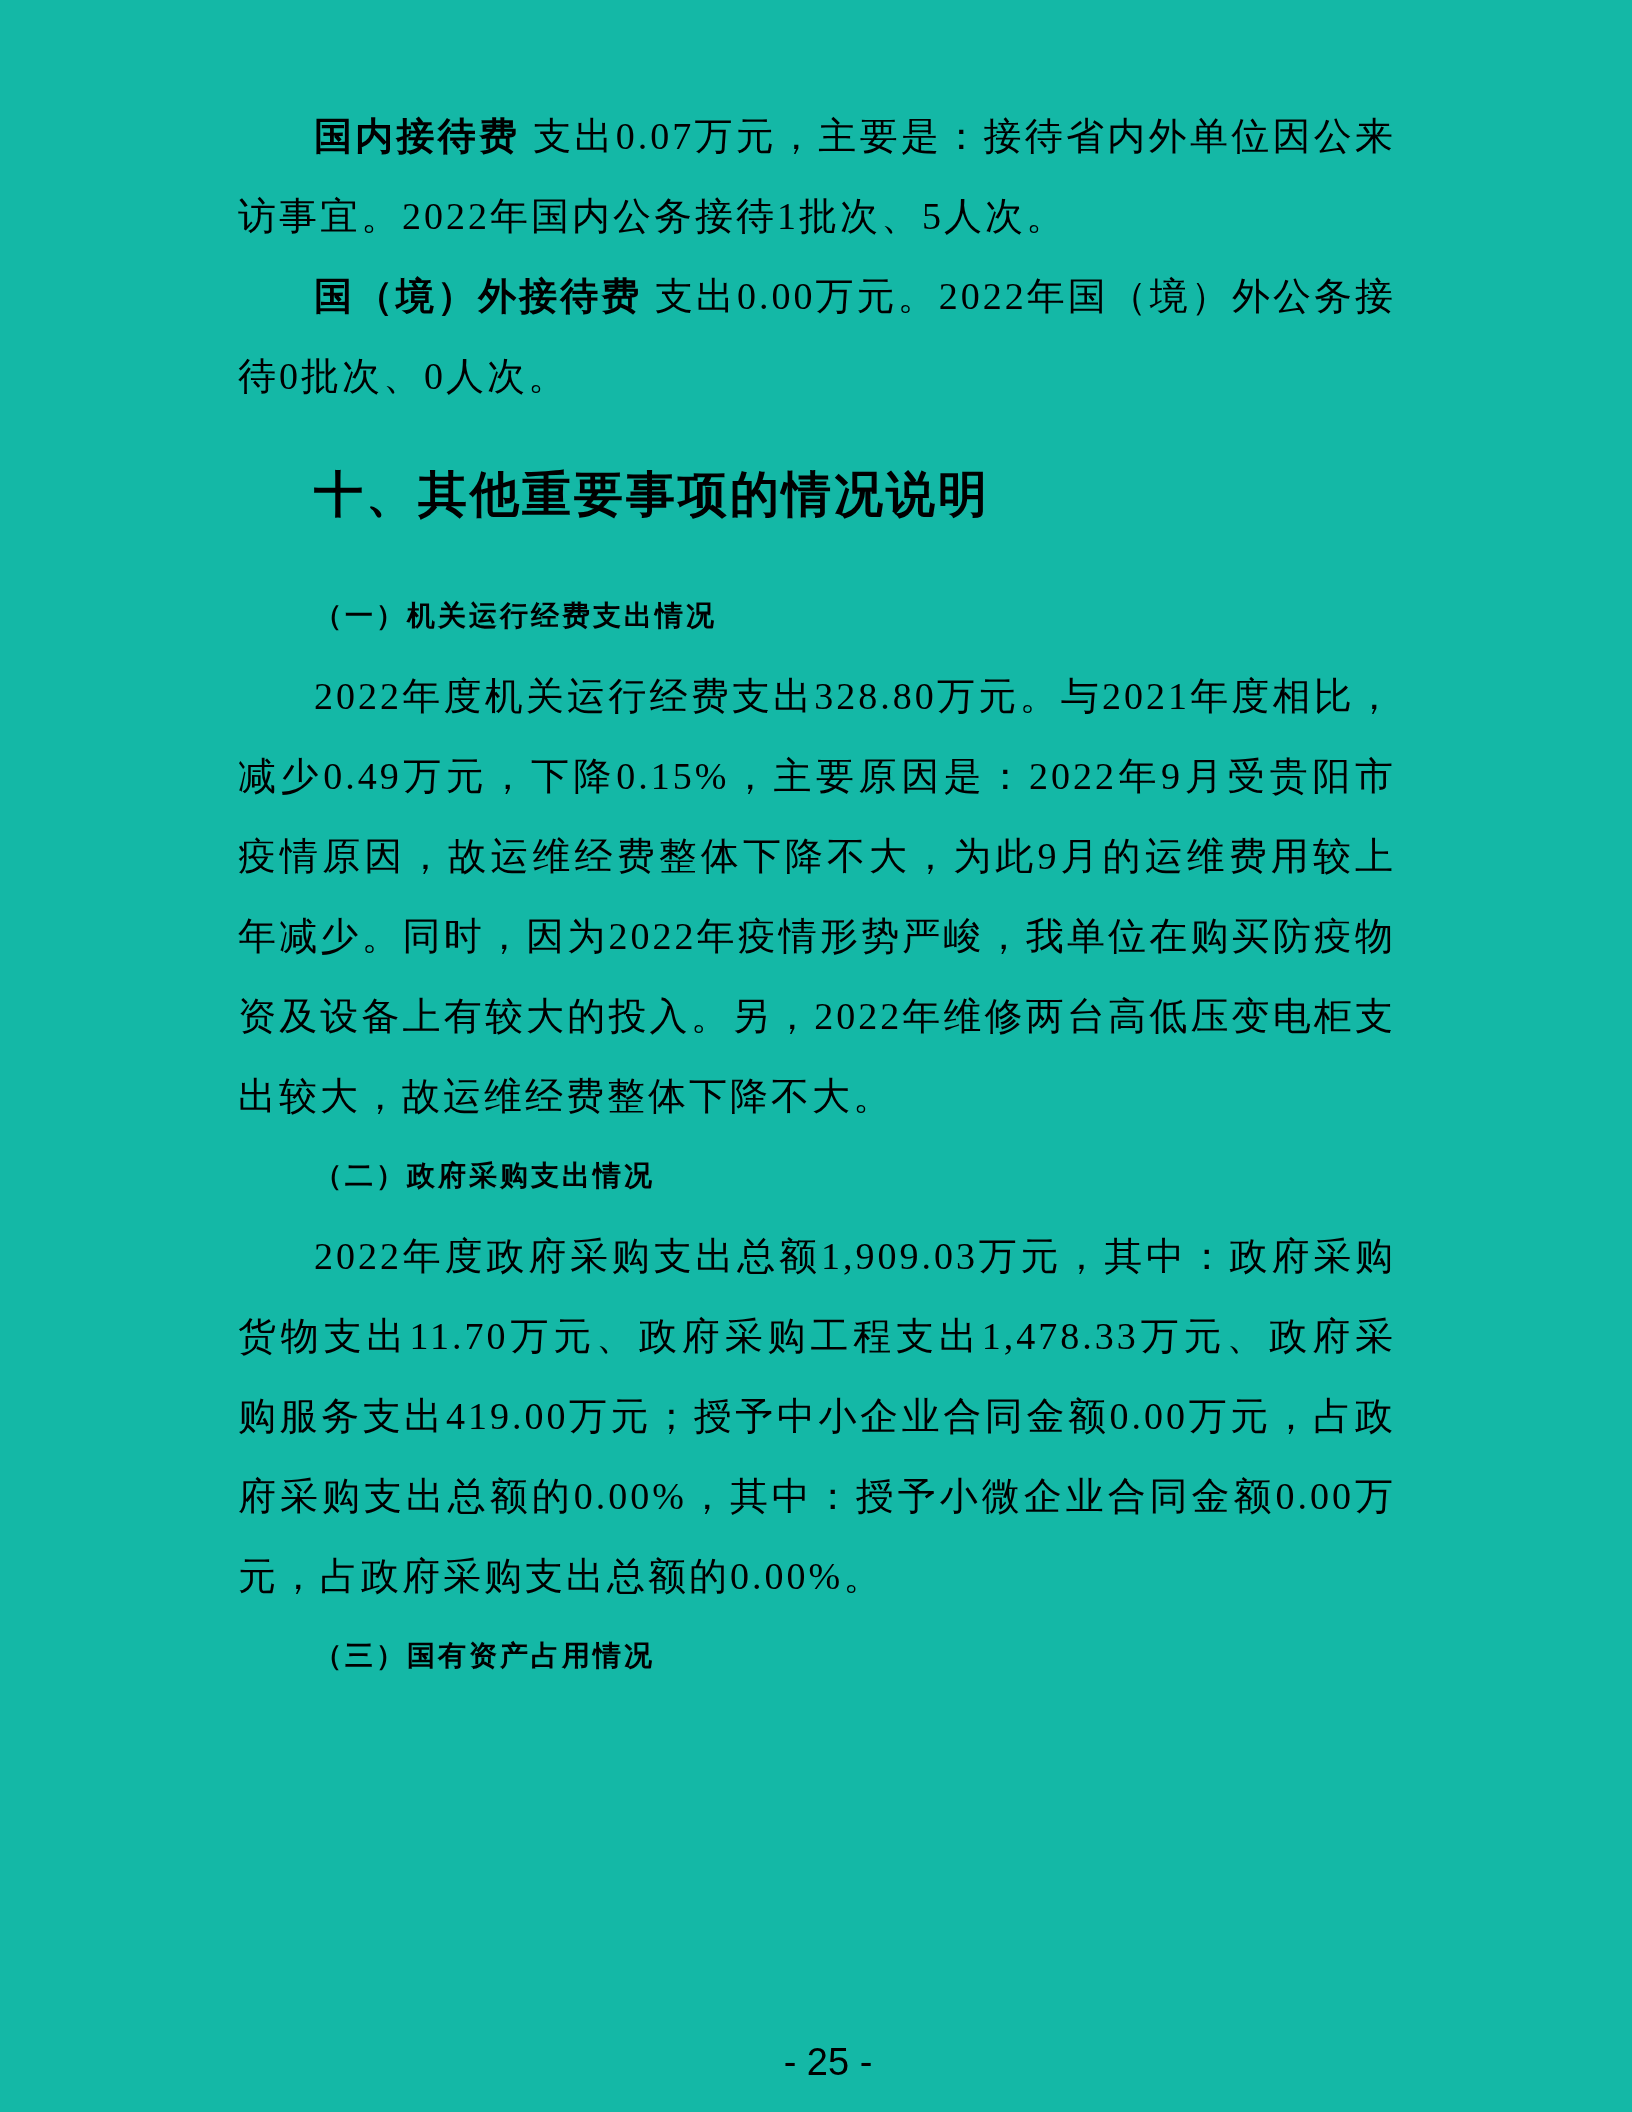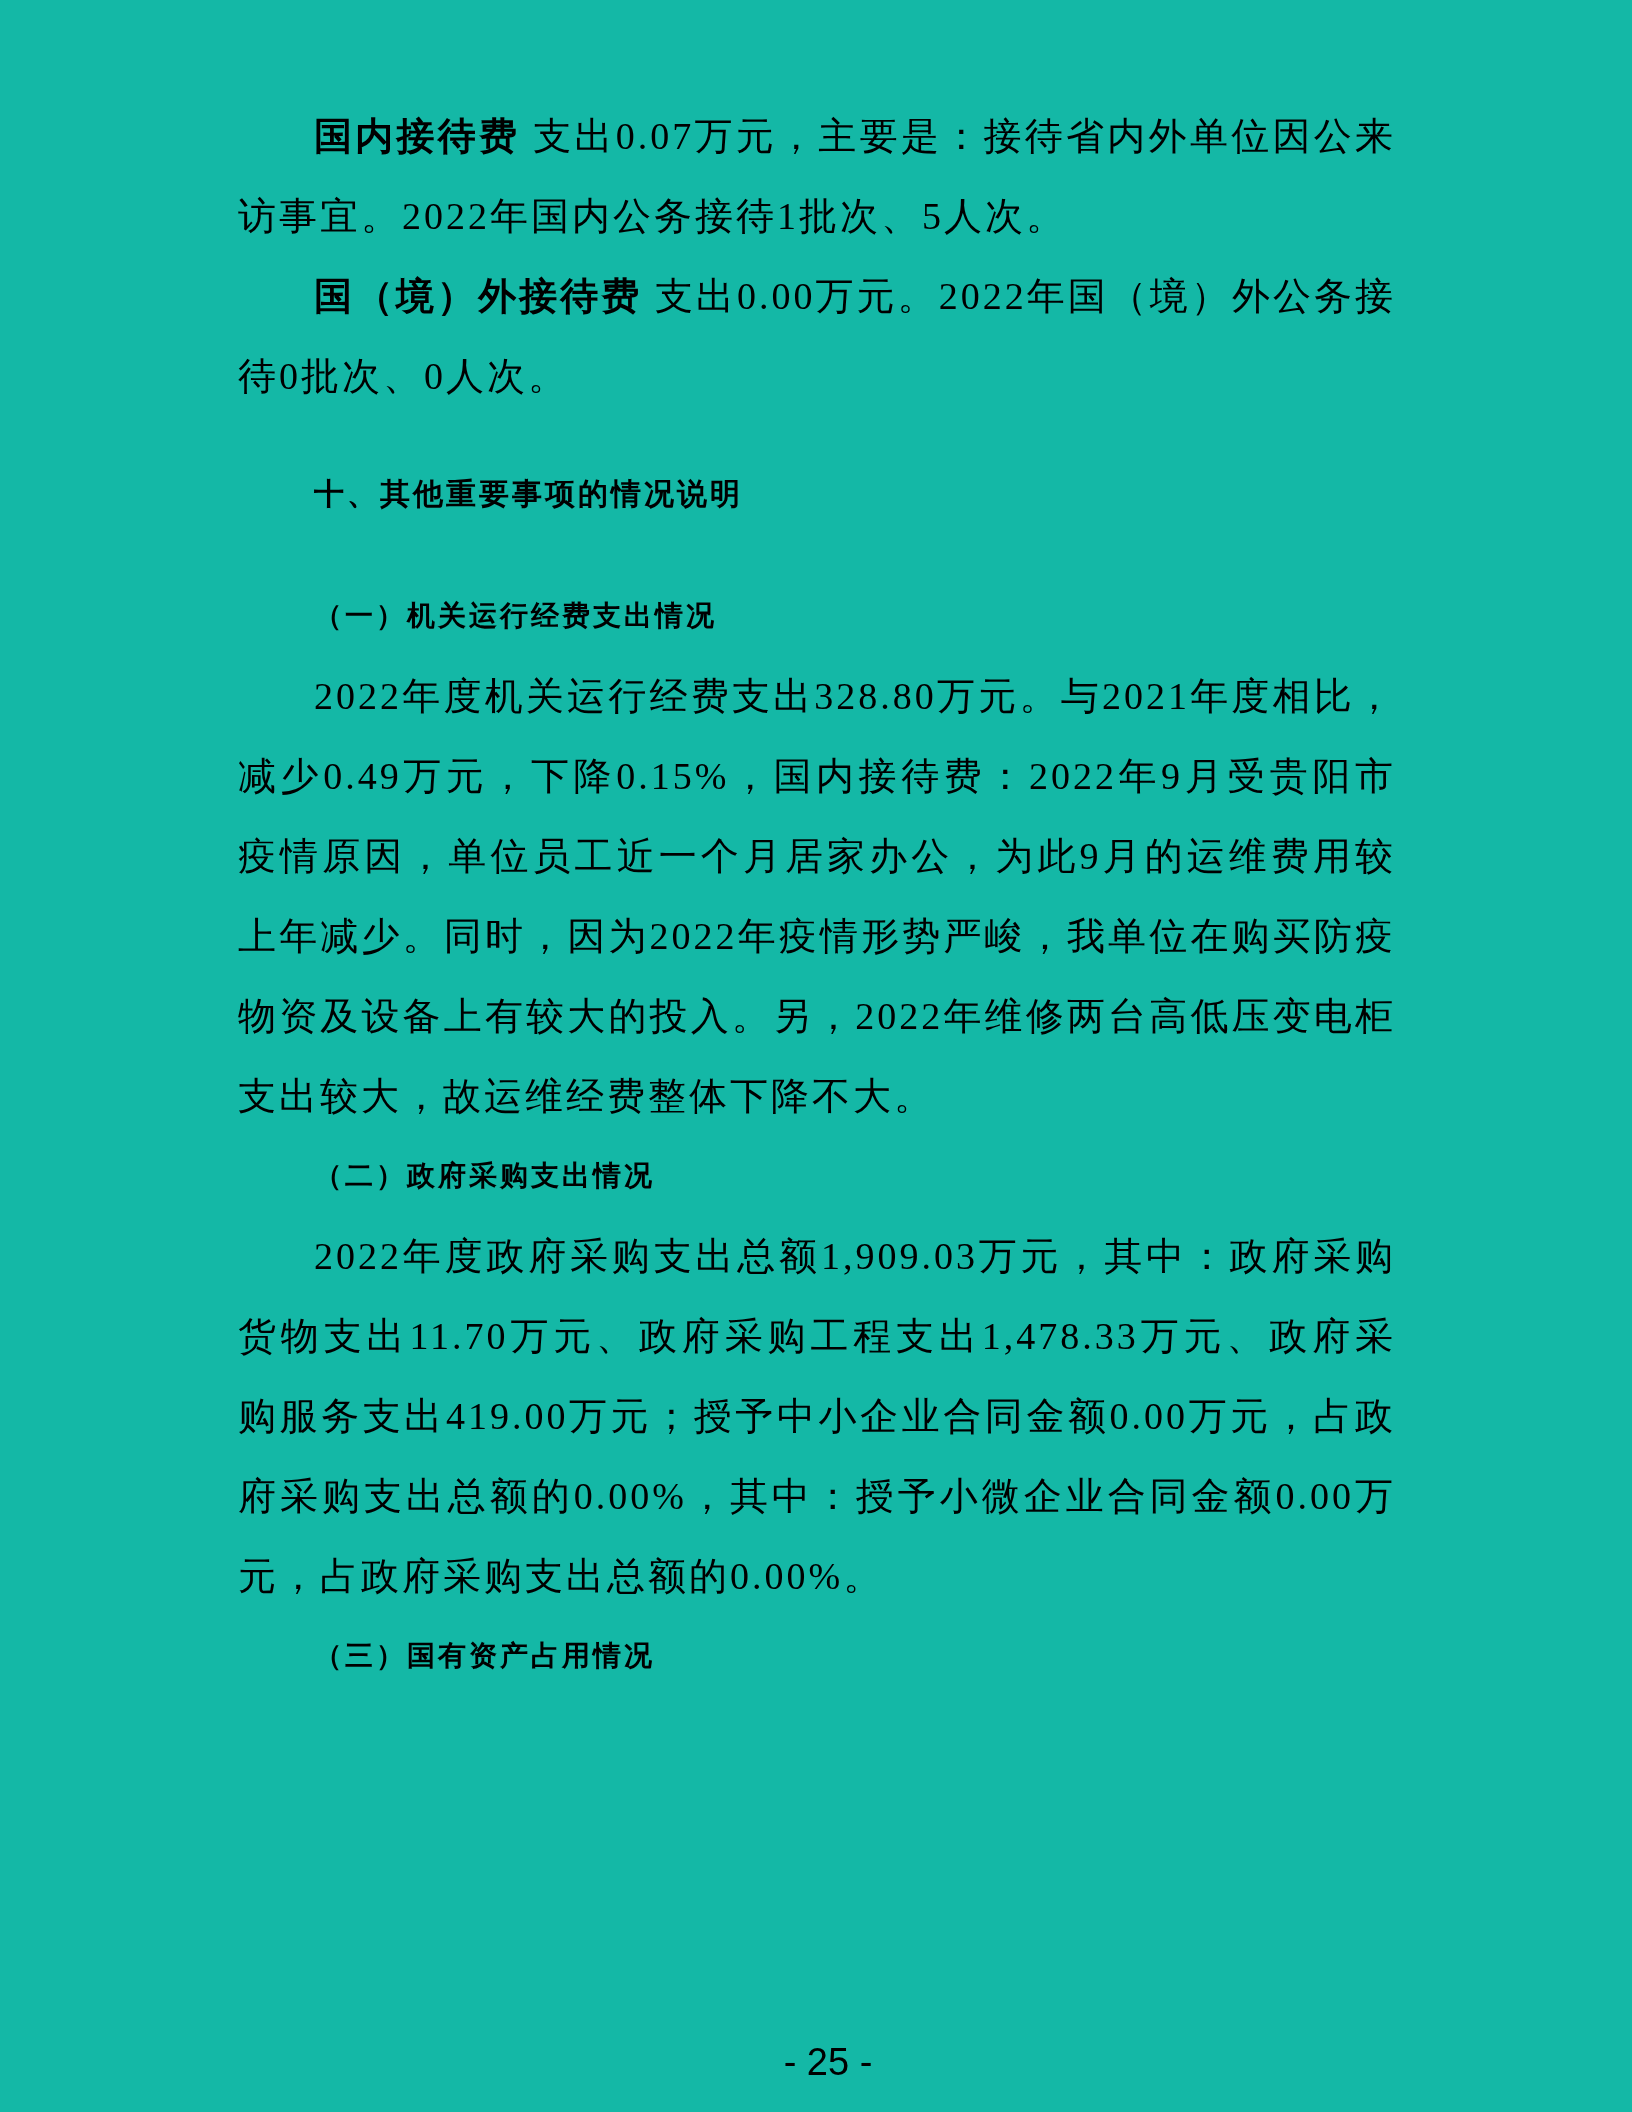--- a/index.html
+++ b/index.html
@@ -33,21 +33,21 @@
     word-break: break-all;
     white-space: pre-wrap;
   }
   p.body-para .lead {
     font-weight: bold;
   }
   .sec-heading {
     margin: 38px 0 0 0;
     font-family: "Liberation Sans", "DejaVu Sans", sans-serif;
     font-weight: bold;
-    font-size: 30px;
+    font-size: 49px;
     line-height: 80px;
     letter-spacing: 3px;
     text-indent: 76px;
   }
   .sub-heading {
     margin: 0;
     font-weight: bold;
     font-size: 28px;
     line-height: 80px;
     letter-spacing: 3px;
@@ -76,21 +76,21 @@
   <div class="content">
 
     <p class="body-para"><span class="lead">国内接待费</span><span> 支出0.07万元，主要是：接待省内外单位因公来访事宜。2022年国内公务接待1批次、5人次。</span></p>
 
     <p class="body-para"><span class="lead">国（境）外接待费</span><span> 支出0.00万元。2022年国（境）外公务接待0批次、0人次。</span></p>
 
     <h2 class="sec-heading">十、其他重要事项的情况说明</h2>
 
     <h3 class="sub-heading first">（一）机关运行经费支出情况</h3>
 
-    <p class="body-para">2022年度机关运行经费支出328.80万元。与2021年度相比，减少0.49万元，下降0.15%，国内接待费：2022年9月受贵阳市疫情原因，单位员工近一个月居家办公，为此9月的运维费用较上年减少。同时，因为2022年疫情形势严峻，我单位在购买防疫物资及设备上有较大的投入。另，2022年维修两台高低压变电柜支出较大，故运维经费整体下降不大。</p>
+    <p class="body-para">2022年度机关运行经费支出328.80万元。与2021年度相比，减少0.49万元，下降0.15%，主要原因是：2022年9月受贵阳市疫情原因，故运维经费整体下降不大，为此9月的运维费用较上年减少。同时，因为2022年疫情形势严峻，我单位在购买防疫物资及设备上有较大的投入。另，2022年维修两台高低压变电柜支出较大，故运维经费整体下降不大。</p>
 
     <h3 class="sub-heading">（二）政府采购支出情况</h3>
 
     <p class="body-para">2022年度政府采购支出总额1,909.03万元，其中：政府采购货物支出11.70万元、政府采购工程支出1,478.33万元、政府采购服务支出419.00万元；授予中小企业合同金额0.00万元，占政府采购支出总额的0.00%，其中：授予小微企业合同金额0.00万元，占政府采购支出总额的0.00%。</p>
 
     <h3 class="sub-heading">（三）国有资产占用情况</h3>
 
 
   </div>
 

